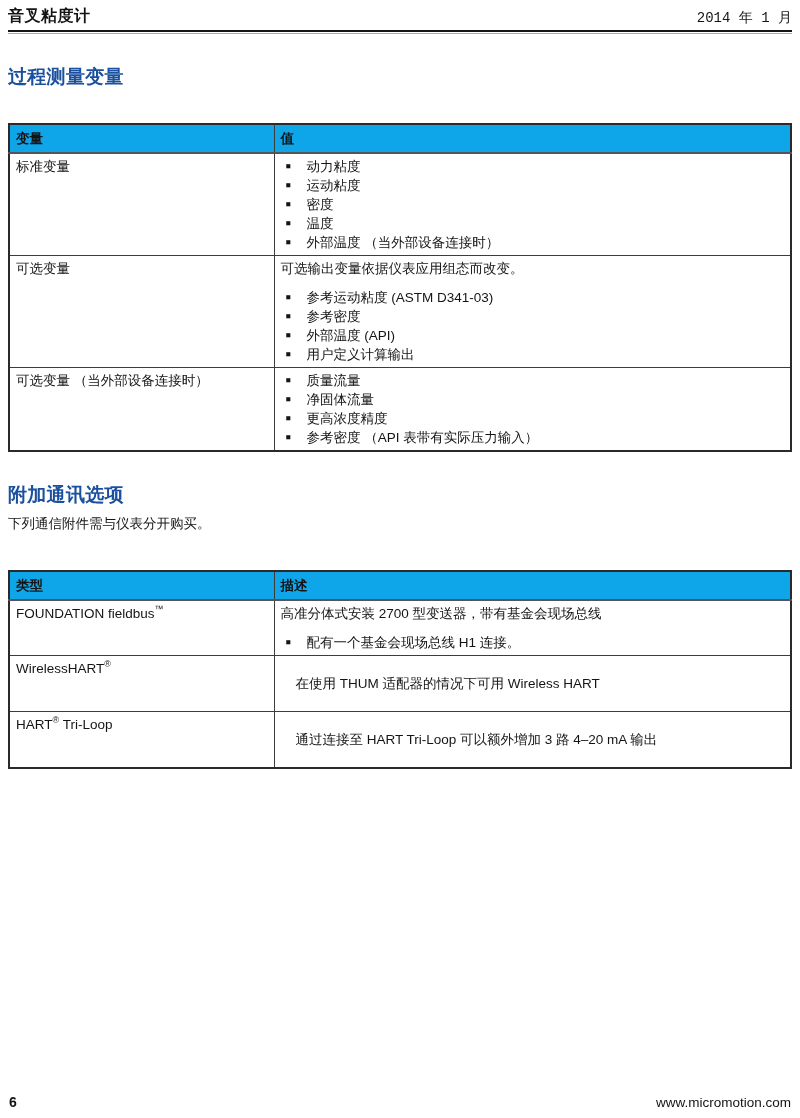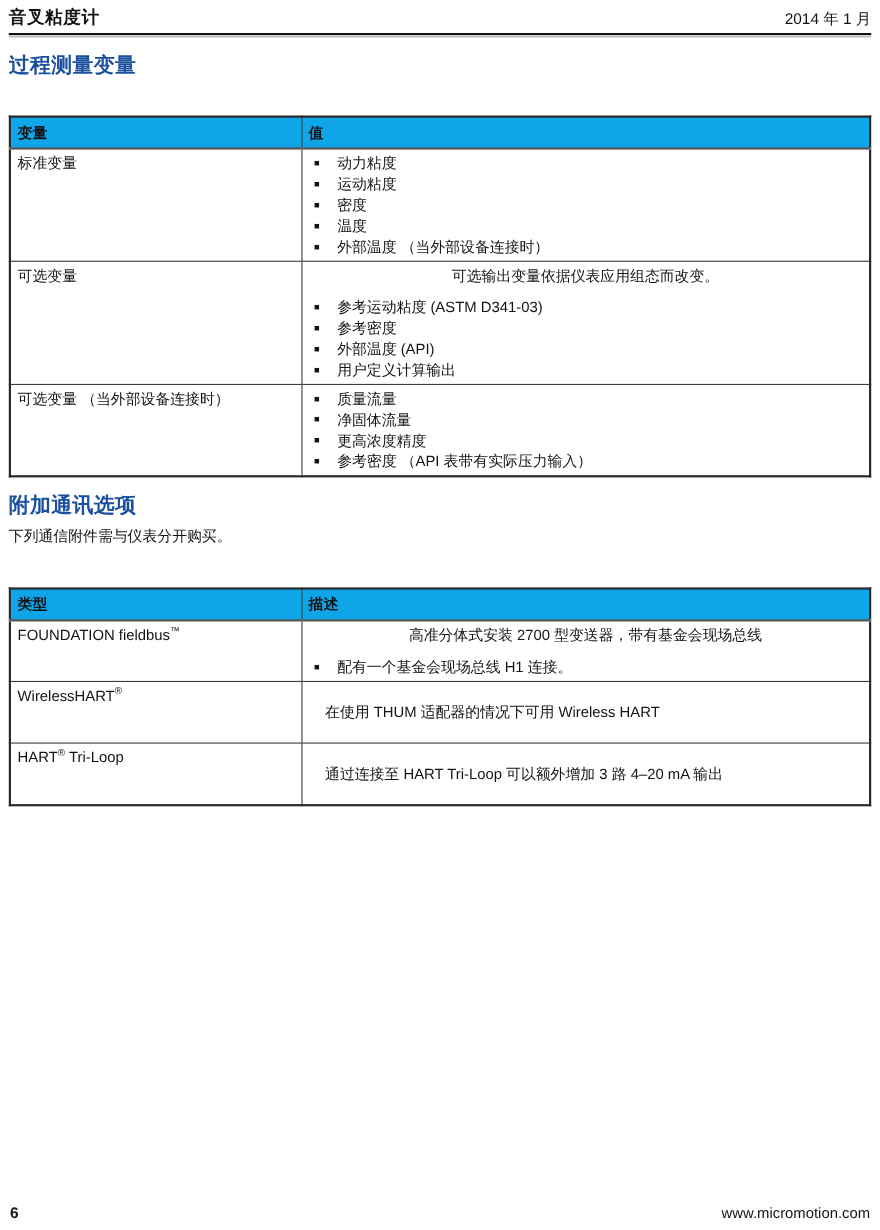--- a/index.html
+++ b/index.html
@@ -15,28 +15,28 @@
   .page { padding:0 8px; }
 
   
   .doc-header {
     display:flex; justify-content:space-between; align-items:flex-end;
     padding-top:6px; padding-bottom:3px;
     border-bottom:2px solid #141414;
     gap:24px;
   }
   .doc-title { font-size:16px; font-weight:bold; letter-spacing:0.5px; }
-  .doc-date  { font-size:14px; }
+  .doc-date  { font-size:14px;font-family:Liberation Mono, monospace; }
   .header-subline { border-top:1px solid #a8a8a8; margin-top:1px; }
 
   
   .section-heading {
     color:#1b509e;
     font-size:19px; font-weight:bold;
-    margin:12px 0 0 0;
+    margin:30px 0 0 0;
     letter-spacing:0.3px;
   }
   .section-note { font-size:13.5px; margin:7px 0 0 0; }
 
   
   table.tbl {
     width:100%;
     border-collapse:collapse;
     font-size:13.5px;
     border:2px solid #2a2a2a;
@@ -50,21 +50,21 @@
     line-height:19px;
   }
   .tbl th {
     background:#0ea5e9;
     font-weight:bold;
     padding:4px 6px;
     border-bottom:2px solid #555;
   }
   .col-narrow { width:265px; }
 
-  .cell-intro { margin:0 0 10px 0;text-align:center; }
+  .cell-intro { margin:0 0 10px 0; }
   .cell-text  { margin:15px; }
 
   ul.bullets { list-style:none; margin:0; padding:0; }
   ul.bullets li { padding-left:26px; position:relative; line-height:19px; }
   ul.bullets li .bullet-square {
     position:absolute; left:5px; top:0px;
     font-size:8.5px; line-height:19px;
   }
 
   sup.mark { font-size:9px; line-height:0; position:relative; top:-1px; }

